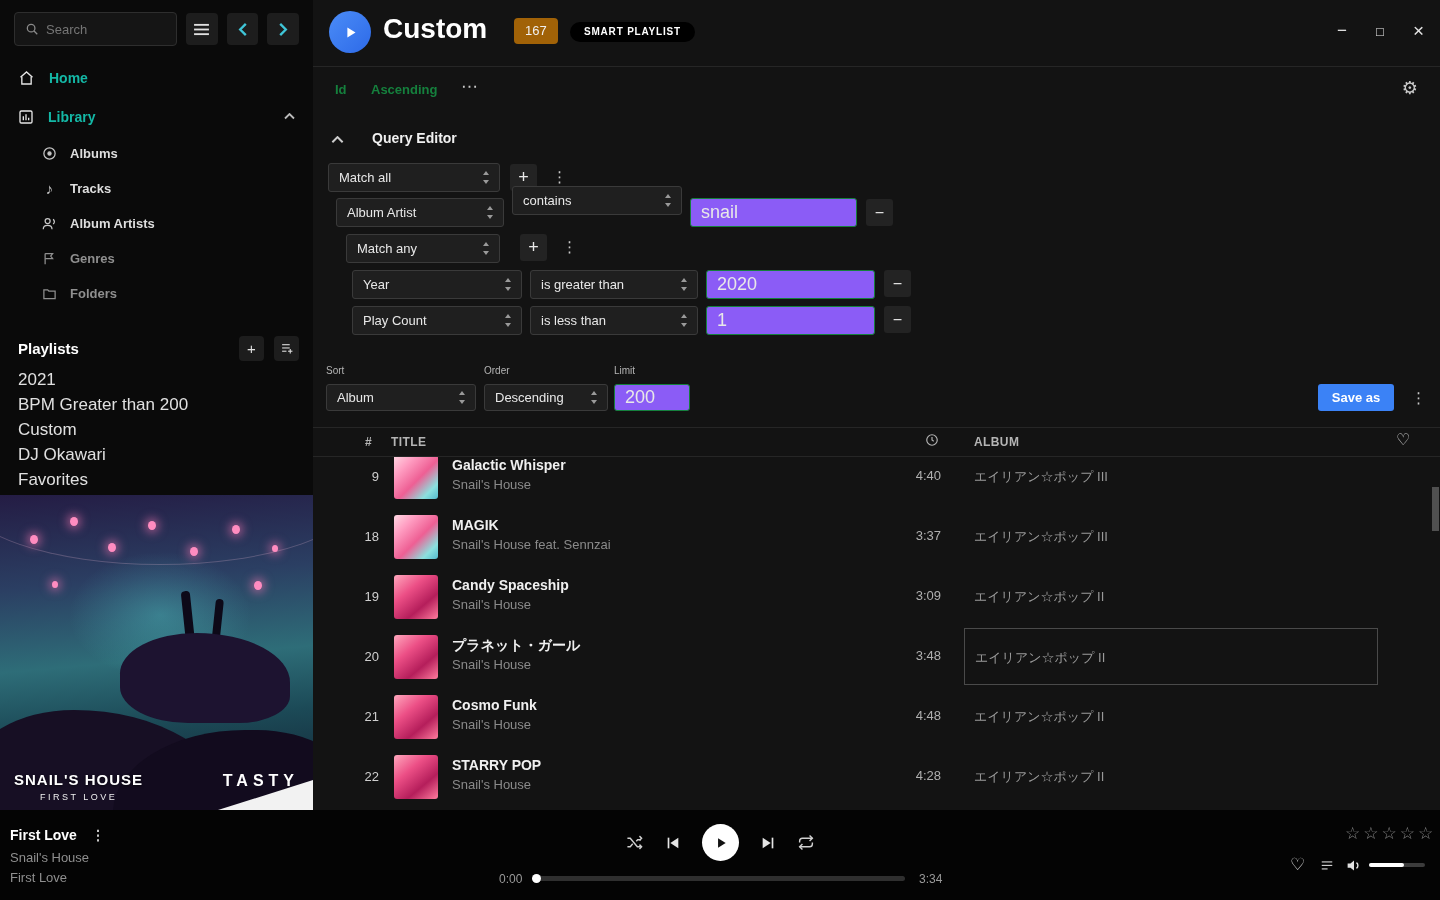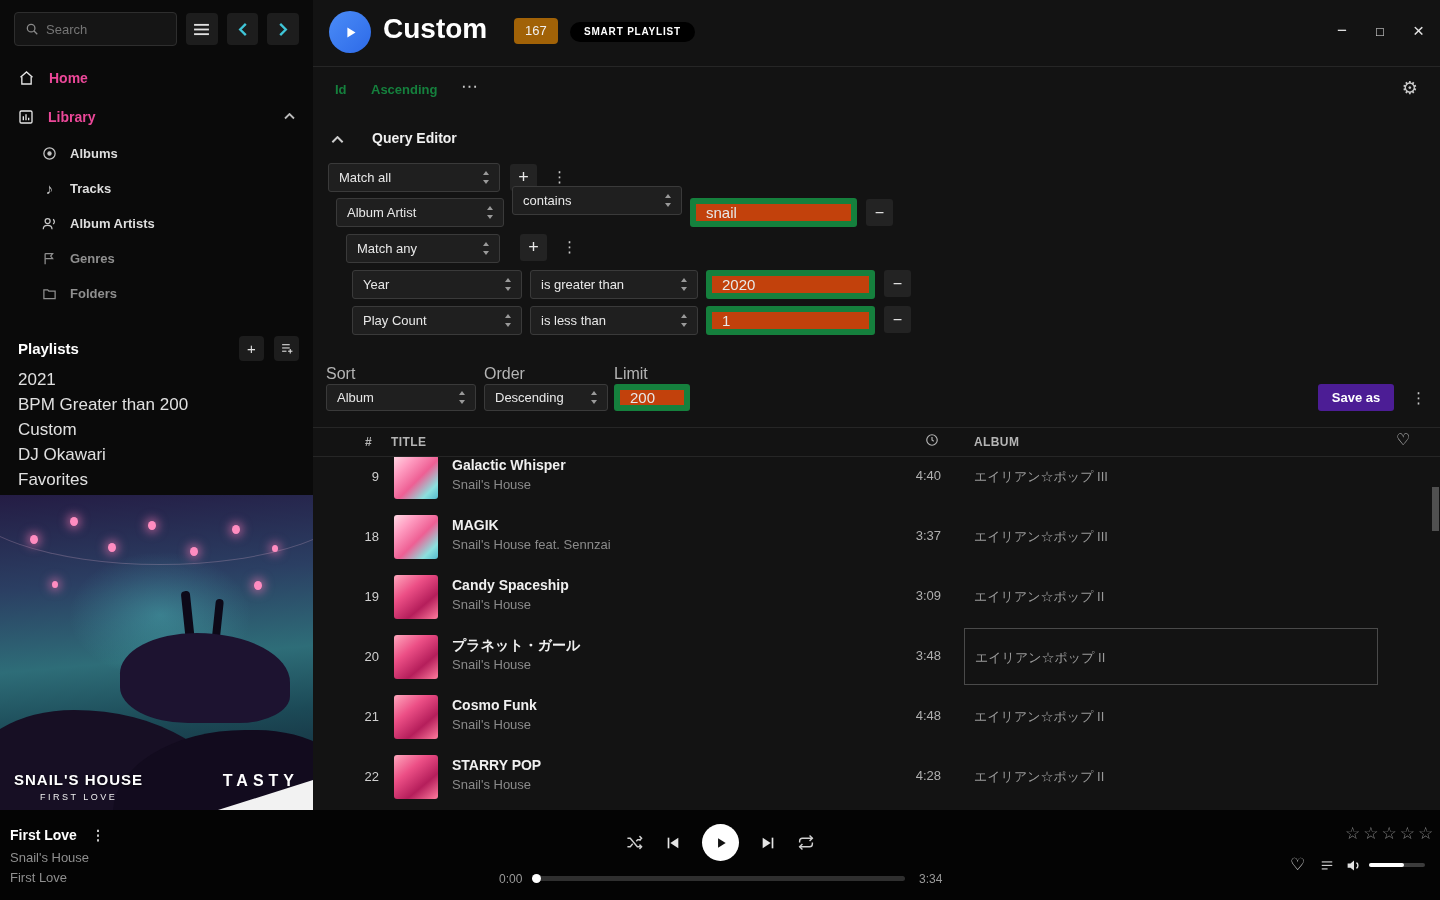--- a/index.html
+++ b/index.html
@@ -12,21 +12,21 @@
   
   .sidebar{width:313px;flex:none;background:#0a0a0a;position:relative;overflow:hidden}
   .side-top{display:flex;gap:9px;padding:12px 14px;align-items:center}
   .search{width:163px;height:34px;background:#151515;border:1px solid #2e2e2e;border-radius:4px;
     display:flex;align-items:center;gap:7px;padding:0 10px}
   .search input{flex:1;min-width:0;background:transparent;border:none;outline:none;color:#cfcfcf;
     font-size:13px;font-family:inherit}
   .sq{width:32px;height:32px;border:none;border-radius:4px;background:#1d1d1d;display:flex;
     align-items:center;justify-content:center;cursor:pointer}
   .nav-item{height:39px;display:flex;align-items:center;gap:14px;padding:0 18px;font-size:14px;
-    font-weight:700;color:#ec4899;cursor:pointer}
+    font-weight:700;color:#14b8a6;cursor:pointer}
   .nav-item .grow{flex:1}
   .sub{height:35px;display:flex;align-items:center;gap:13px;padding:0 18px 0 42px;font-size:13px;
     font-weight:700;color:#dedede;cursor:pointer}
   .sub.dim{color:#8f8f8f}
   .pl-head{margin:24px 14px 6px 18px;height:26px;display:flex;align-items:center;gap:10px}
   .pl-title{font-size:15px;font-weight:800;color:#fff;flex:1}
   .pbtn{width:25px;height:25px;border:none;border-radius:4px;background:#1d1d1d;color:#e0e0e0;
     display:flex;align-items:center;justify-content:center;font-size:15px;cursor:pointer}
   .pl-item{height:25px;display:flex;align-items:center;padding:0 18px;font-size:17px;color:#e0e0e0;cursor:pointer}
 
@@ -62,27 +62,27 @@
   .glyphbtn{color:#c8c8c8;cursor:pointer;line-height:1}
 
   .sel{position:absolute;height:29px;background:#1f1f1f;border:1px solid #3a3a3a;border-radius:3px;
     display:flex;align-items:center;padding:0 8px 0 10px;font-size:13px;color:#e8e8e8;cursor:pointer}
   .sel .lab{flex:1;white-space:nowrap;overflow:hidden}
   .spin{width:9px;height:13px;position:relative;flex:none;margin-left:6px}
   .spin::before,.spin::after{content:"";position:absolute;left:1px;border-left:3.5px solid transparent;
     border-right:3.5px solid transparent}
   .spin::before{top:0;border-bottom:4.5px solid #9a9a9a}
   .spin::after{bottom:0;border-top:4.5px solid #9a9a9a}
-  .tin{position:absolute;height:29px;background:#c2410c;border:6px solid #15803d;border-radius:3px;color:#e8e8e8;
-    font-size:15px;padding:0 10px;font-family:inherit;outline:none}
+  .tin{position:absolute;height:29px;background:#8b5cf6;border:1px solid #15803d;border-radius:3px;color:#e8e8e8;
+    font-size:18px;padding:0 10px;font-family:inherit;outline:none}
   .sqbtn{position:absolute;width:27px;height:27px;background:#232323;border:none;border-radius:3px;color:#e8e8e8;
     font-size:16px;display:flex;align-items:center;justify-content:center;cursor:pointer}
   .kebab{position:absolute;color:#c8c8c8;font-size:15px;cursor:pointer;line-height:1}
-  .flabel{position:absolute;font-size:16px;color:#b4b4b4}
-  .saveas{position:absolute;width:76px;height:27px;border:none;border-radius:3px;background:#4c1d95;color:#fff;
+  .flabel{position:absolute;font-size:10px;color:#b4b4b4}
+  .saveas{position:absolute;width:76px;height:27px;border:none;border-radius:3px;background:#3b82f6;color:#fff;
     font-size:13px;font-weight:700;font-family:inherit;cursor:pointer}
 
   
   .th{position:absolute;font-size:12px;color:#b5b5b5;letter-spacing:.4px;font-weight:700}
   .tbody{position:absolute;top:457px;left:0;right:8px;bottom:0;overflow:hidden}
   .rows{position:absolute;top:-10px;left:0;right:0}
   .trow{position:relative;height:60px;cursor:pointer}
   .rnum{position:absolute;left:42px;top:22px;width:24px;text-align:right;font-size:13px;color:#cfcfcf}
   .thumb{position:absolute;left:81px;top:8px;width:44px;height:44px;border-radius:3px}
   .art3{background:linear-gradient(135deg,#ffd9e4 0%,#ff9ec2 25%,#ee5f94 55%,#8be0de 82%,#53b9cc 100%)}

